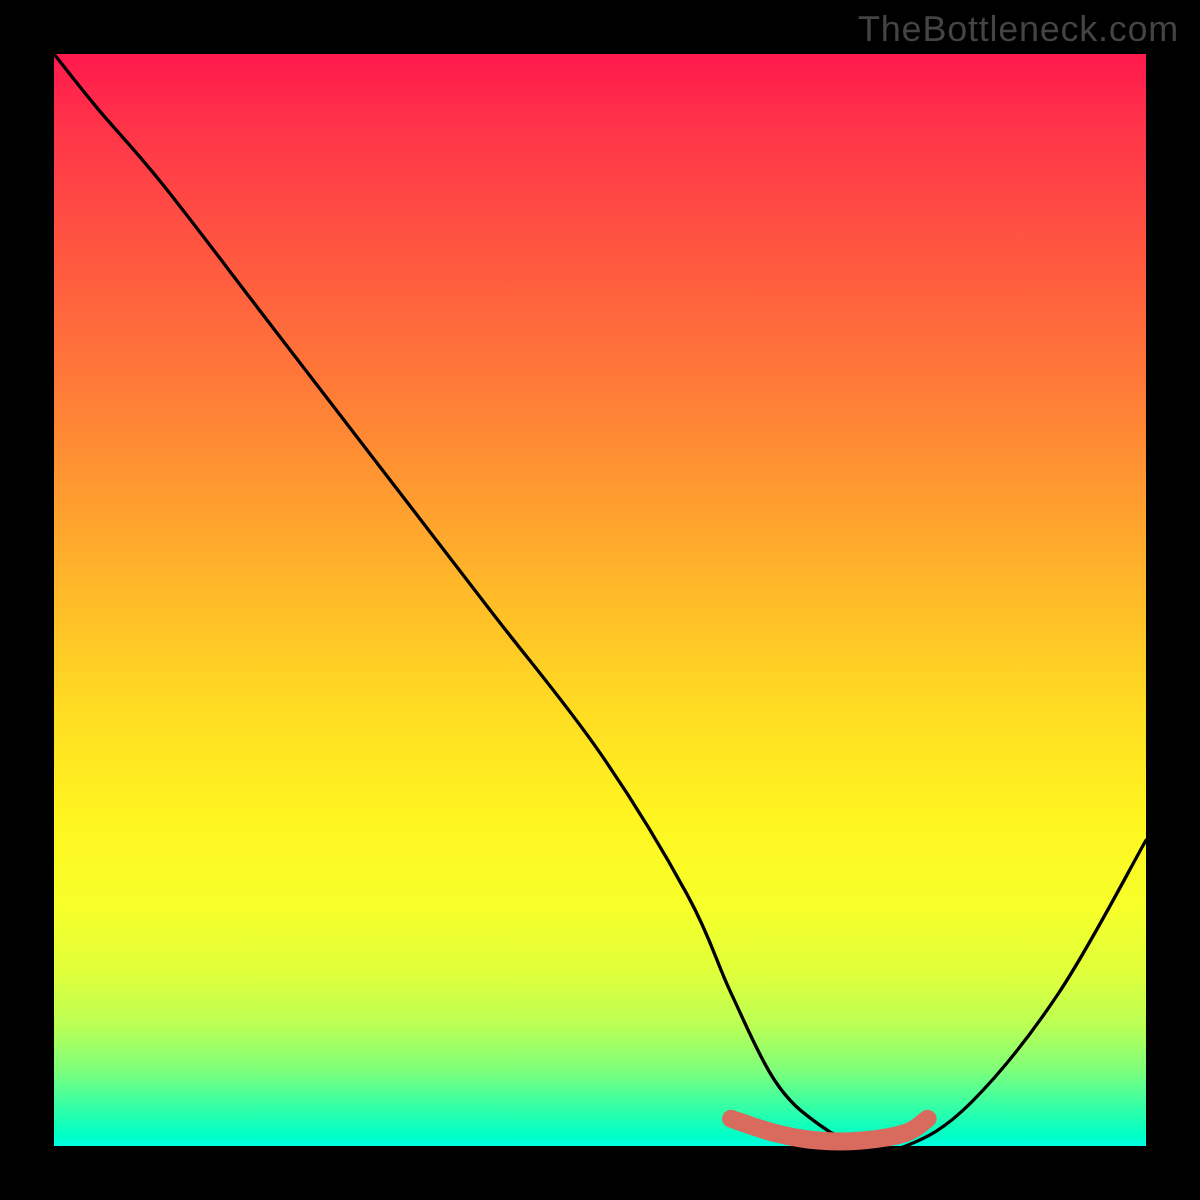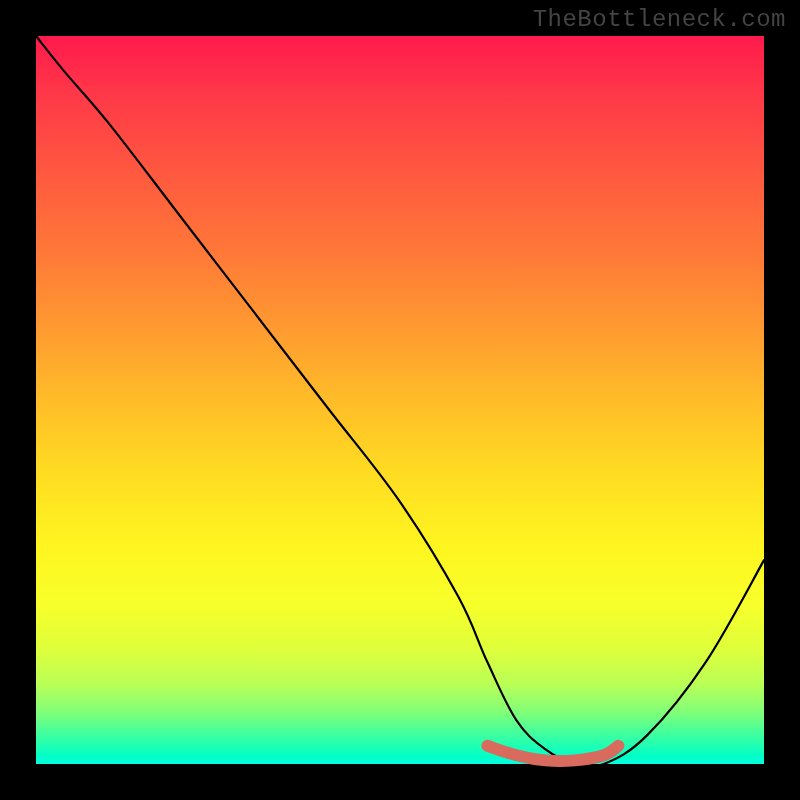--- a/index.html
+++ b/index.html
@@ -11,21 +11,20 @@
     overflow: hidden;
     font-family: Arial, Helvetica, sans-serif;
   }
   .frame {
     position: absolute;
     left: 0;
     top: 0;
     width: 800px;
     height: 800px;
     background: #000;
-    font-family: Liberation Mono, monospace;
   }
   .watermark {
     position: absolute;
     top: 6px;
     right: 14px;
     color: #444;
     font-size: 24px;
     font-weight: 500;
     letter-spacing: 0.5px;
   }

